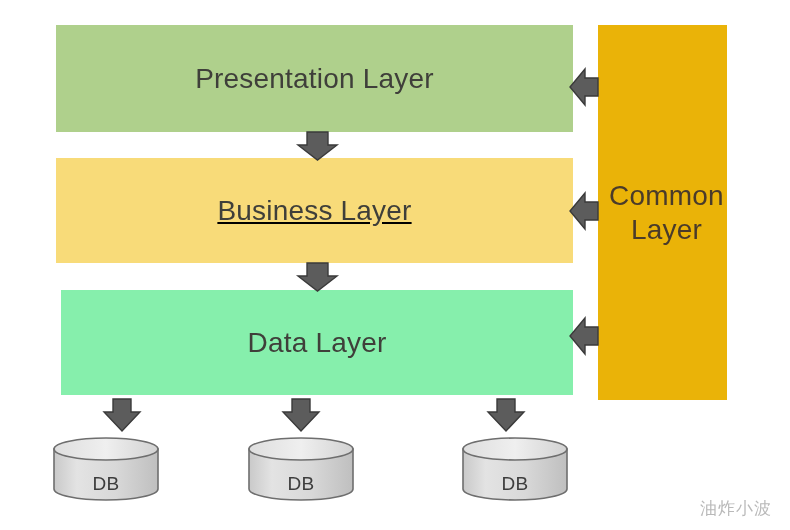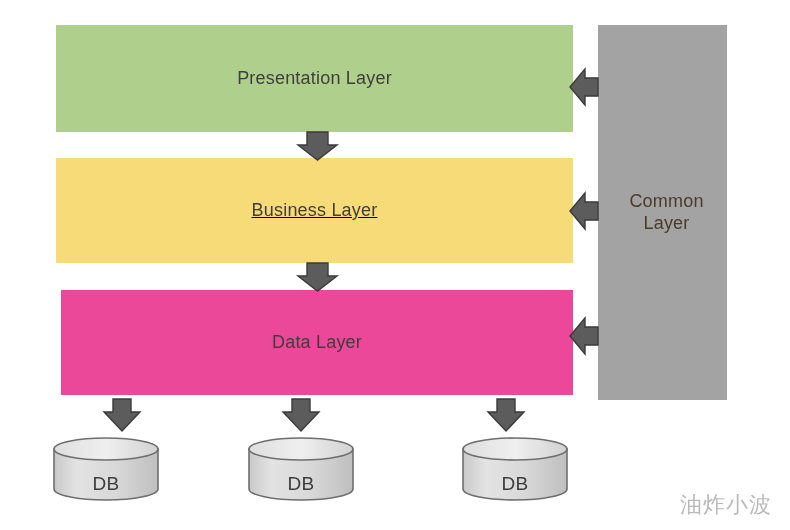--- a/index.html
+++ b/index.html
@@ -21,21 +21,21 @@
 
   
   .layer-box {
     position: absolute;
     display: flex;
     align-items: center;
     justify-content: center;
     box-sizing: border-box;
   }
   .layer-label {
-    font-size: 18px;
+    font-size: 28px;
     letter-spacing: 0.2px;
     color: #3f3f3a;
     text-align: center;
     line-height: 1.18;
     white-space: pre-line;
   }
 
   #presentation-layer {
     left: 56px;  top: 25px;
     width: 517px; height: 107px;
@@ -88,45 +88,45 @@
   }
   #db-0 { left: 52px;  top: 437px; }
   #db-1 { left: 247px; top: 437px; }
   #db-2 { left: 461px; top: 437px; }
 
   
   #watermark {
     position: absolute;
     right: 18px;
     bottom: 10px;
-    font-size: 22px;
+    font-size: 17px;
     color: #b9b9b9;
     letter-spacing: 1px;
     font-family: Liberation Serif, serif;
     user-select: none;
   }
 </style>
 </head>
 <body>
 
 <div id="canvas" style="background: rgb(255, 255, 255);">
 
   <div class="layer-box" id="presentation-layer" style="background: rgb(175, 208, 140);">
     <span class="layer-label" style="color: rgb(63, 63, 58);">Presentation Layer</span>
   </div>
 
   <div class="layer-box" id="business-layer" style="background: rgb(248, 219, 121); text-decoration: underline;">
     <span class="layer-label" style="color: rgb(63, 63, 58);">Business Layer</span>
   </div>
 
-  <div class="layer-box" id="data-layer" style="background: #ec4899;">
+  <div class="layer-box" id="data-layer" style="background: #86efac;">
     <span class="layer-label" style="color: rgb(63, 63, 58);">Data Layer</span>
   </div>
 
-  <div class="layer-box" id="common-layer" style="background: #a3a3a3; padding-left: 8px;">
+  <div class="layer-box" id="common-layer" style="background: #eab308; padding-left: 8px;">
     <span class="layer-label" style="color: rgb(74, 59, 42);">Common
 Layer</span>
   </div>
 
   <svg id="arrow-layer" viewBox="0 0 790 530">
 
     <polygon class="arrow-shape" points="307,132 328,132 328,145 337,145 317.5,160 298,145 307,145" style="fill: rgb(92, 92, 92); stroke: rgb(58, 58, 58);"></polygon>
 
     <polygon class="arrow-shape" points="307,263 328,263 328,276 337,276 317.5,291 298,276 307,276" style="fill: rgb(92, 92, 92); stroke: rgb(58, 58, 58);"></polygon>
 

